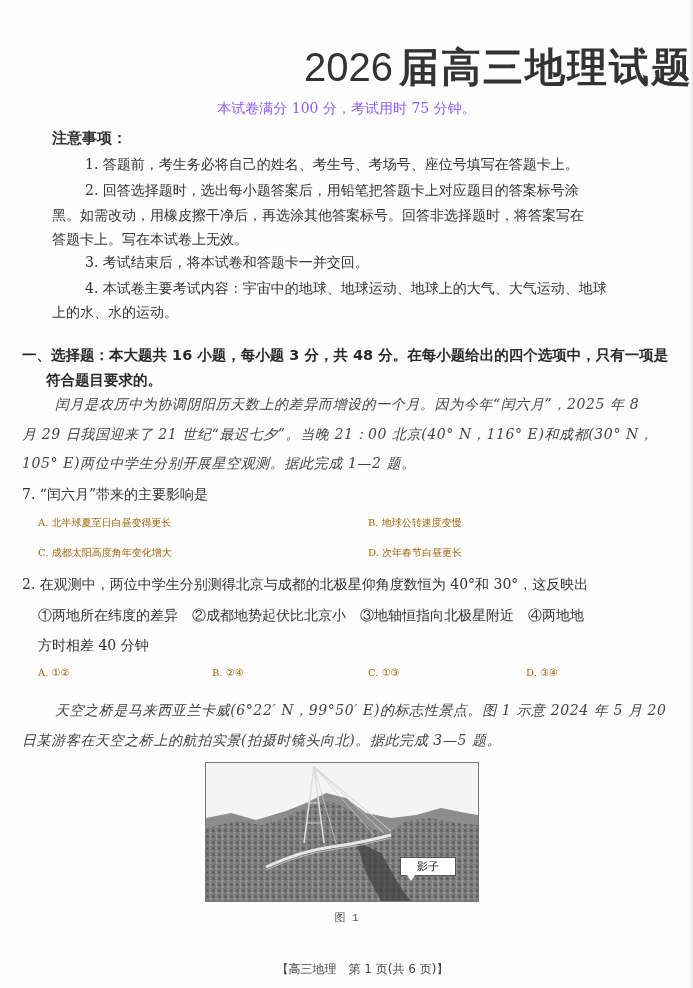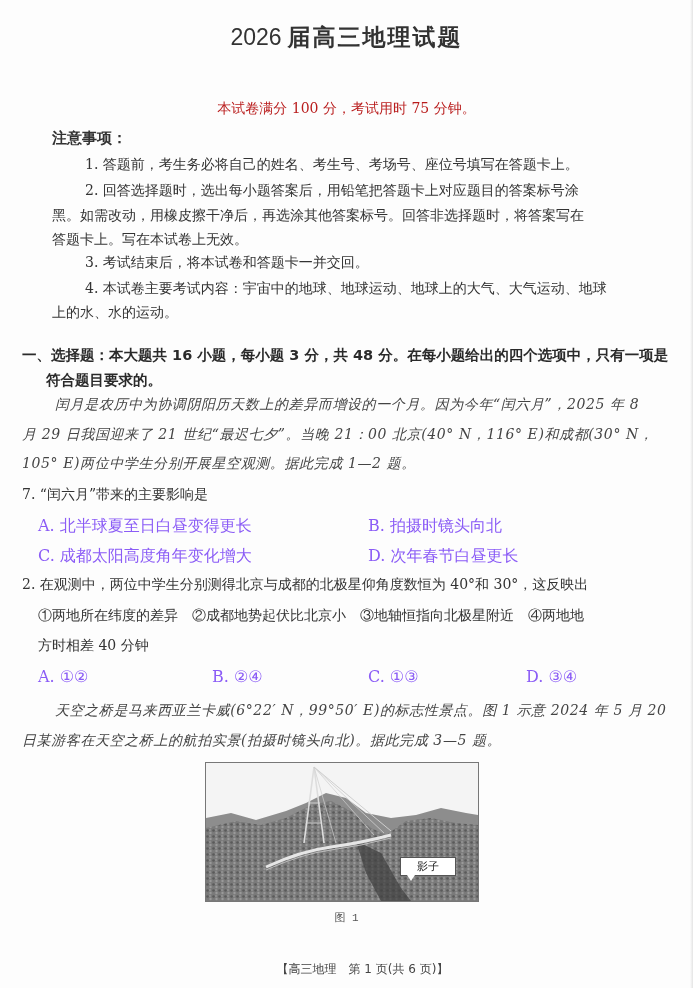--- a/index.html
+++ b/index.html
@@ -24,41 +24,41 @@
     }
     .edge-shadow {
       position: absolute;
       right: 0; top: 0;
       width: 3px; height: 988px;
       background: linear-gradient(to left, #e4e4e4, #fdfdfd);
     }
     .abs { position: absolute; white-space: nowrap; }
 
     .title {
-      left: 0; width: 693px; top: 22px;
-      text-align: center;
-      font-family: "DejaVu Sans", "Liberation Sans", sans-serif;
-      font-size: 23px;
+      left: 0; width: 693px; top: 40px;
+      text-align: right;
+      font-family: "DejaVu Sans", "Liberation Sans", sans-serif;
+      font-size: 40px;
       letter-spacing: 2px;
       color: #333;
       font-weight: normal;
     }
     .title .yr {
       font-family: "Liberation Sans", "DejaVu Sans", sans-serif;
       font-weight: normal;
       letter-spacing: 0;
       margin-right: 6px;
     }
     .title .zh { font-weight: bold; }
 
     .subtitle {
       left: 0; width: 693px; top: 100px;
       text-align: center;
       font-size: 14px;
-      color: #b91c1c;
+      color: #8b5cf6;
     }
 
     .notice-head {
       left: 52px; top: 129px;
       font-size: 15px;
       font-weight: bold;
       font-family: "DejaVu Sans", "Liberation Sans", sans-serif;
       color: #333;
     }
     .body-line {
@@ -79,22 +79,22 @@
       font-size: 14px;
       color: #444;
       font-style: italic;
       letter-spacing: 0.6px;
     }
     .question {
       font-size: 14px;
       color: #333;
     }
     .option {
-      font-size: 16px;
-      color: #8b5cf6;
+      font-size: 10px;
+      color: #a16207;
     }
 
     .figure {
       left: 205px; top: 762px;
       width: 272px; height: 138px;
       border: 1.5px solid #777;
       background: linear-gradient(to bottom, #f6f6f6 0%, #eeeeee 25%, #cfcfcf 35%, #9a9a9a 55%, #6f6f6f 80%, #5a5a5a 100%);
       overflow: hidden;
     }
     .figure svg { display: block; }
@@ -154,21 +154,21 @@
 
   <div class="abs section-head" style="left:22px; top:346px">一、选择题：本大题共 16 小题，每小题 3 分，共 48 分。在每小题给出的四个选项中，只有一项是</div>
   <div class="abs section-head" style="left:46px; top:371px">符合题目要求的。</div>
 
   <div class="abs passage" style="left:55px; top:396px">闰月是农历中为协调阴阳历天数上的差异而增设的一个月。因为今年“闰六月”，2025 年 8</div>
   <div class="abs passage" style="left:22px; top:426px">月 29 日我国迎来了 21 世纪“最迟七夕”。当晚 21：00 北京(40° N，116° E)和成都(30° N，</div>
   <div class="abs passage" style="left:22px; top:455px">105° E)两位中学生分别开展星空观测。据此完成 1—2 题。</div>
 
   <div class="abs question" style="left:22px; top:486px">7. “闰六月”带来的主要影响是</div>
   <div class="abs option" style="left:38px; top:516px">A. 北半球夏至日白昼变得更长</div>
-  <div class="abs option" style="left:368px; top:516px">B. 拍摄时镜头向北</div>
+  <div class="abs option" style="left:368px; top:516px">B. 地球公转速度变慢</div>
   <div class="abs option" style="left:38px; top:546px">C. 成都太阳高度角年变化增大</div>
   <div class="abs option" style="left:368px; top:546px">D. 次年春节白昼更长</div>
 
   <div class="abs question" style="left:22px; top:576px">2. 在观测中，两位中学生分别测得北京与成都的北极星仰角度数恒为 40°和 30°，这反映出</div>
   <div class="abs question" style="left:38px; top:607px">①两地所在纬度的差异　②成都地势起伏比北京小　③地轴恒指向北极星附近　④两地地</div>
   <div class="abs question" style="left:38px; top:637px">方时相差 40 分钟</div>
   <div class="abs option" style="left:38px; top:667px">A. ①②</div>
   <div class="abs option" style="left:212px; top:667px">B. ②④</div>
   <div class="abs option" style="left:368px; top:667px">C. ①③</div>
   <div class="abs option" style="left:526px; top:667px">D. ③④</div>

